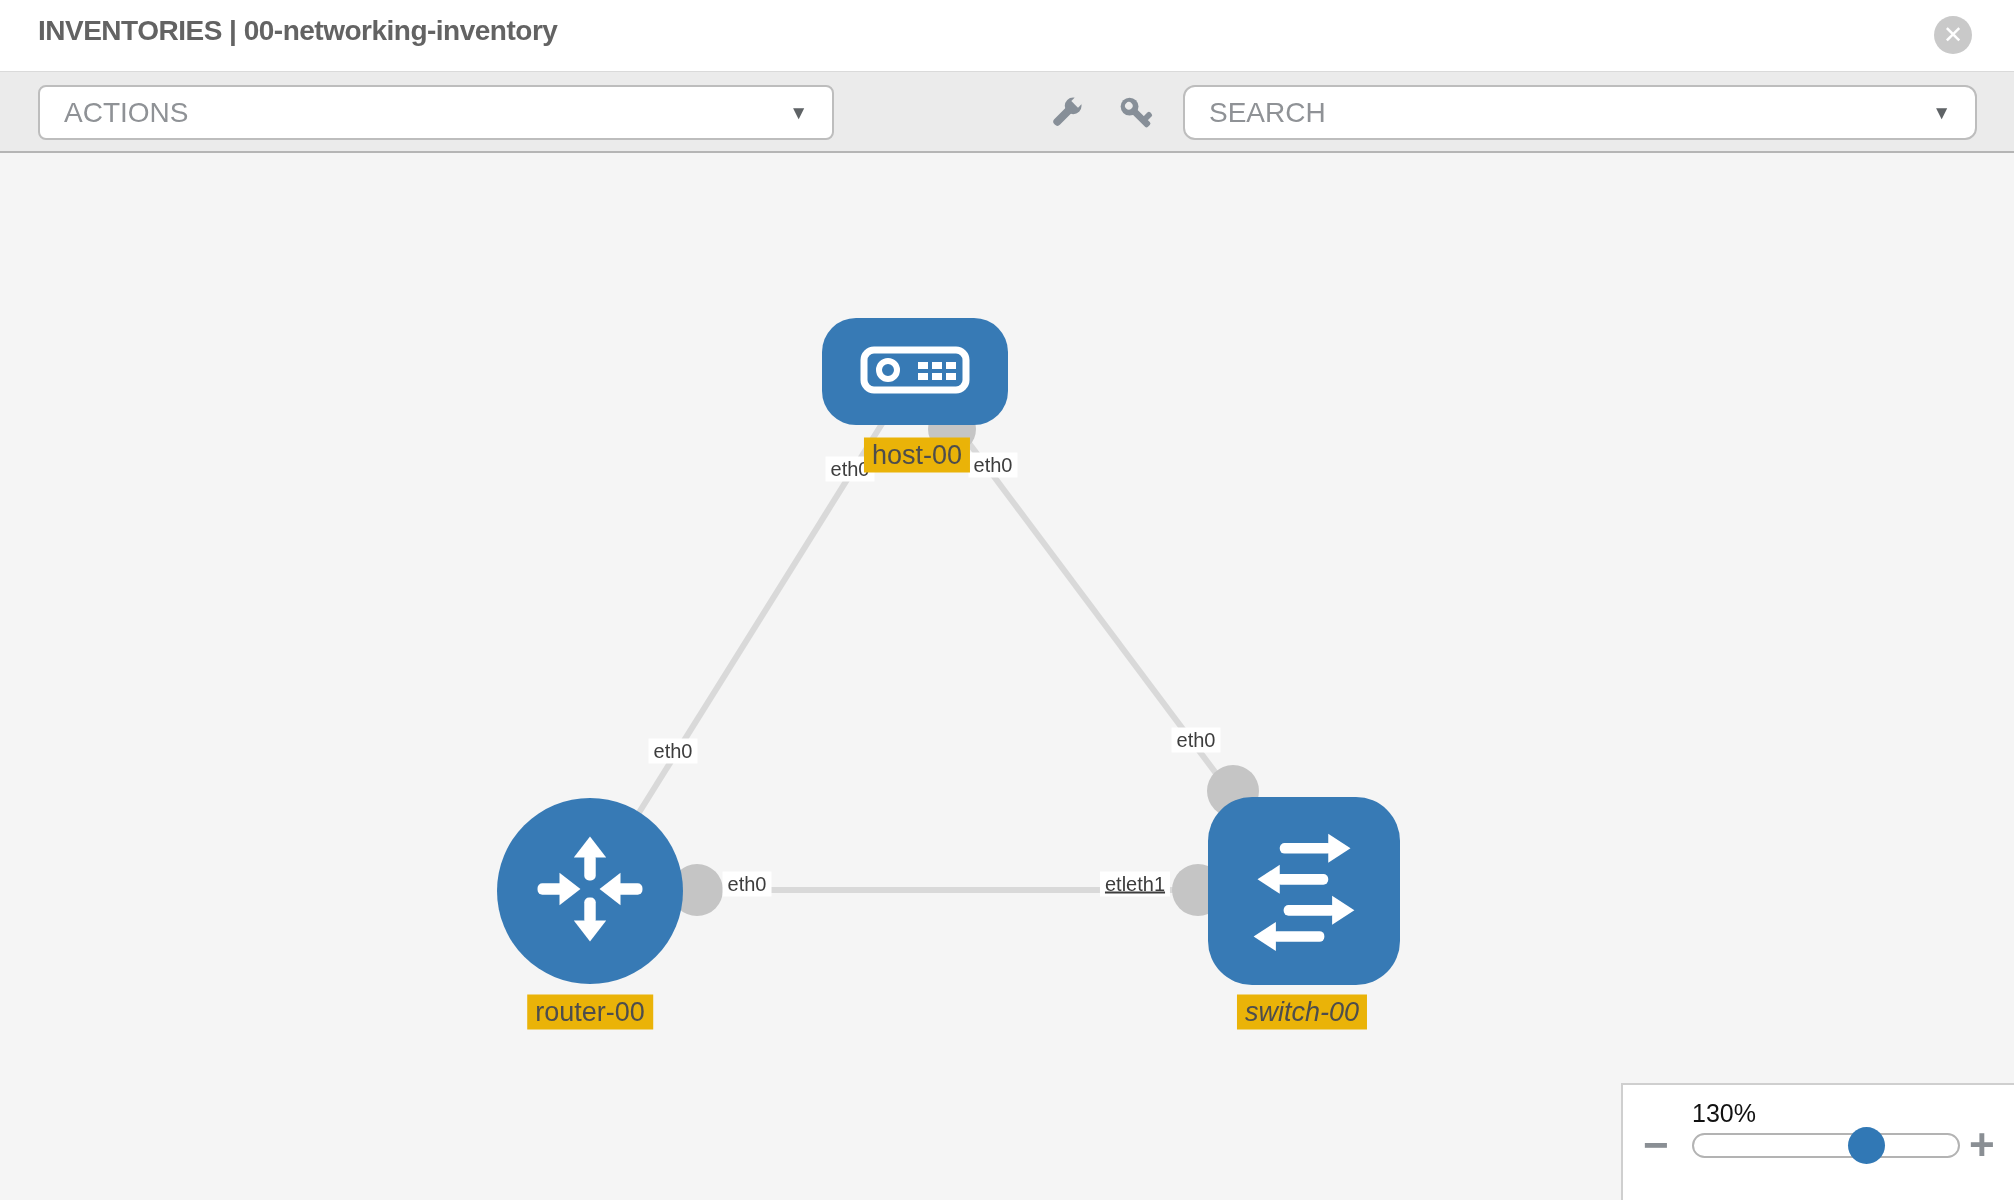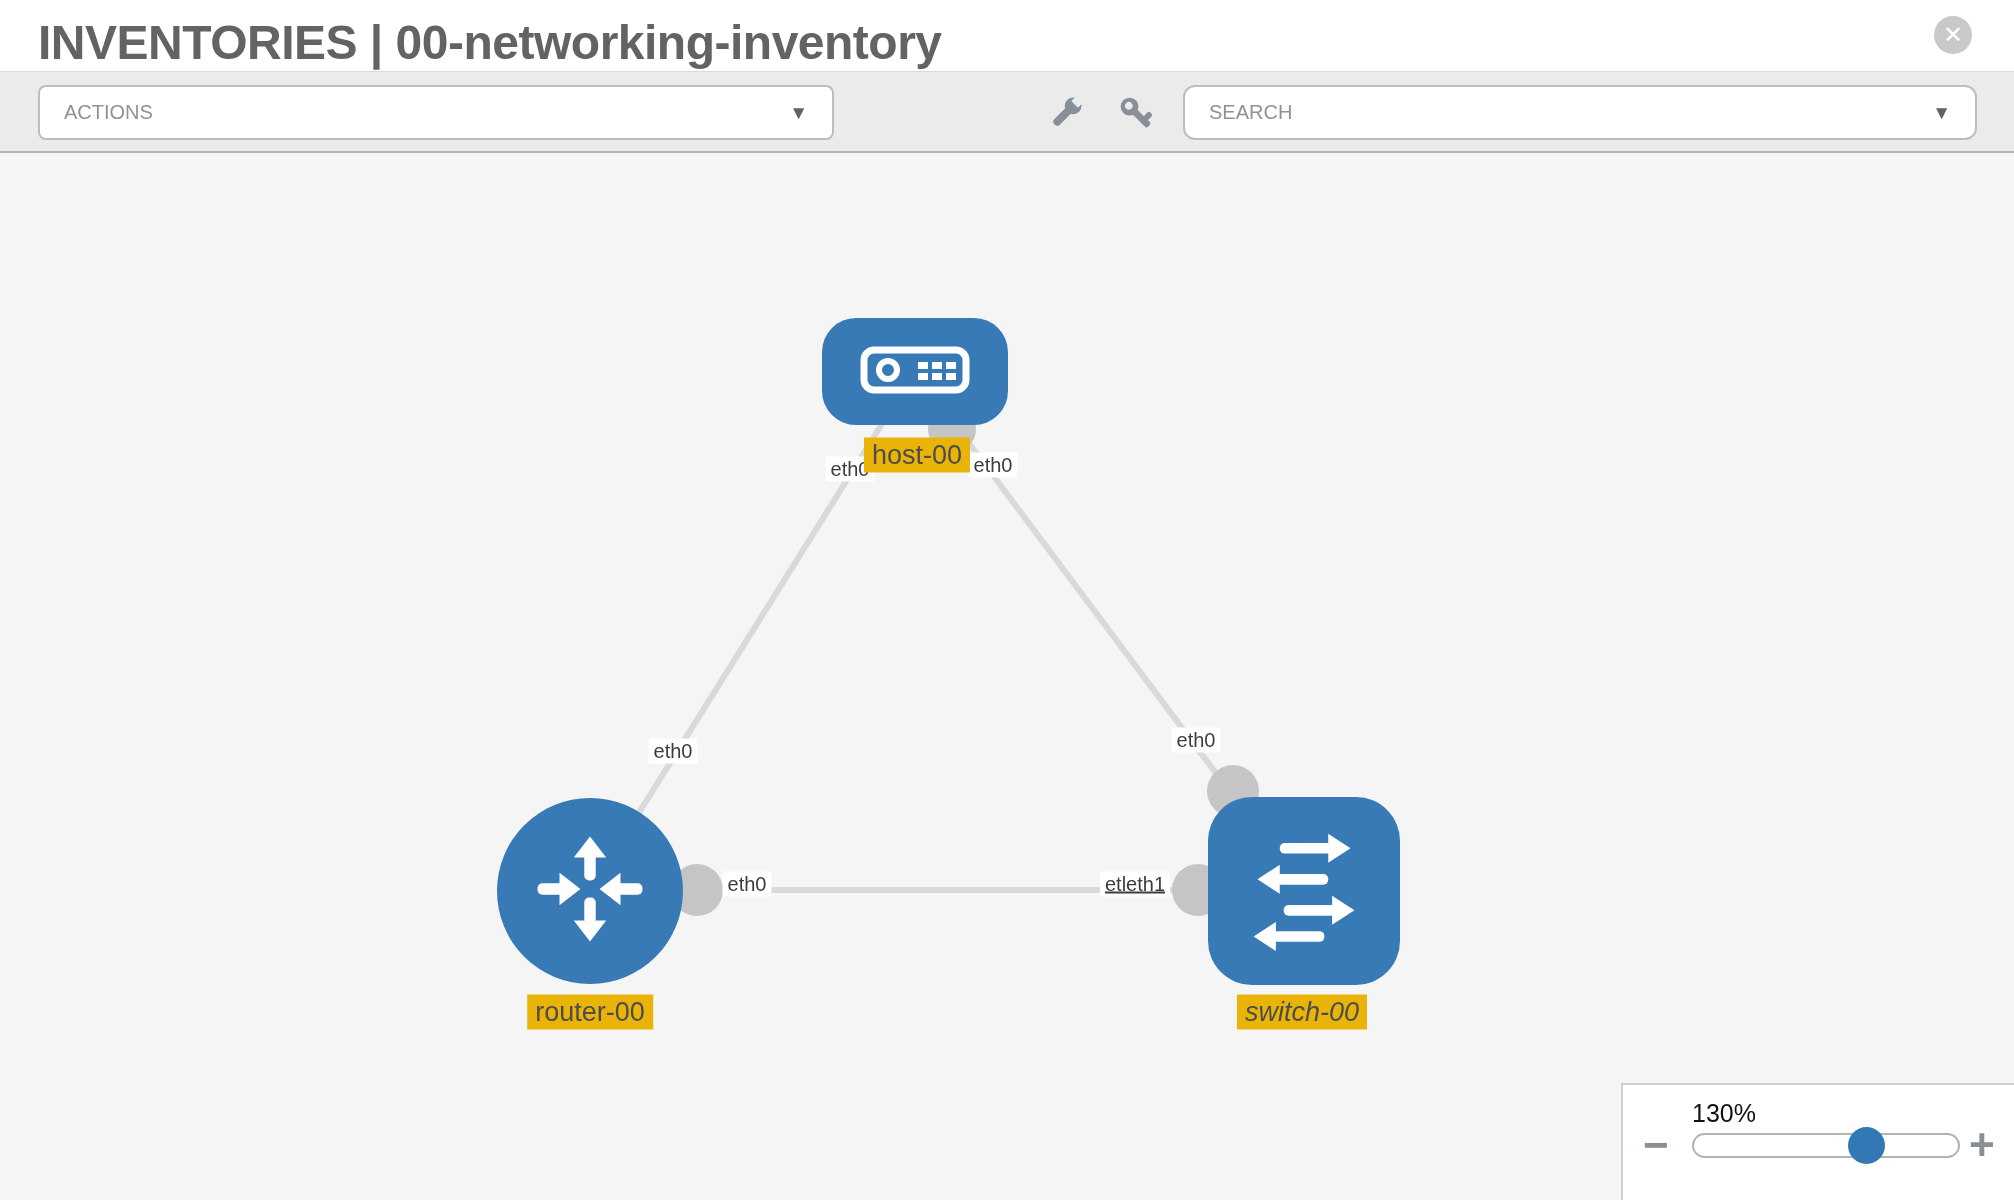--- a/index.html
+++ b/index.html
@@ -2,30 +2,30 @@
 <html><head>
 <meta charset="utf-8">
 <style>
   * { margin:0; padding:0; box-sizing:border-box; }
   html,body { width:2014px; height:1200px; overflow:hidden; }
   body { font-family:"Liberation Sans","DejaVu Sans",sans-serif; background:#ffffff; }
   .screen { position:relative; width:2014px; height:1200px; background:#ffffff; }
 
   
   .header { position:relative; height:72px; background:#ffffff; border-bottom:1px solid #dadada; }
-  .page-title { position:absolute; left:38px; top:15px; font-size:48px; font-weight:bold; color:#636363; letter-spacing:-0.5px; }
+  .page-title { position:absolute; left:38px; top:15px; font-size:28px; font-weight:bold; color:#636363; letter-spacing:-0.5px; }
   .close-btn { position:absolute; right:42px; top:16px; width:38px; height:38px; border-radius:50%;
                background:#c9c9c9; color:#ffffff; display:flex; align-items:center; justify-content:center;
                font-size:24px; font-weight:bold; cursor:pointer; }
 
   
   .toolbar { position:relative; height:81px; background:#ebebeb; border-bottom:2px solid #b5b5b5; }
   .dropdown { position:absolute; top:13px; height:55px; background:#ffffff; border:2px solid #bdbdbd;
               border-radius:8px; display:flex; align-items:center; padding:0 24px; cursor:pointer; }
-  .dropdown .dd-label { font-size:20px; color:#8f9296; flex:1; }
+  .dropdown .dd-label { font-size:28px; color:#8f9296; flex:1; }
   .dropdown .caret { font-size:19px; color:#5f6366; margin-left:12px; }
   .dd-actions { left:38px;  width:796px; }
   .dd-search  { left:1183px; width:794px;border-radius:12px; }
   .tool-icon { position:absolute; top:21px; width:42px; height:42px; cursor:pointer; }
   .tool-icon svg { width:100%; height:100%; }
   .icon-wrench { left:1044px; }
   .icon-key    { left:1116px; }
 
   
   .canvas { position:relative; width:2014px; height:1047px; background:#f5f5f5; overflow:hidden; }

